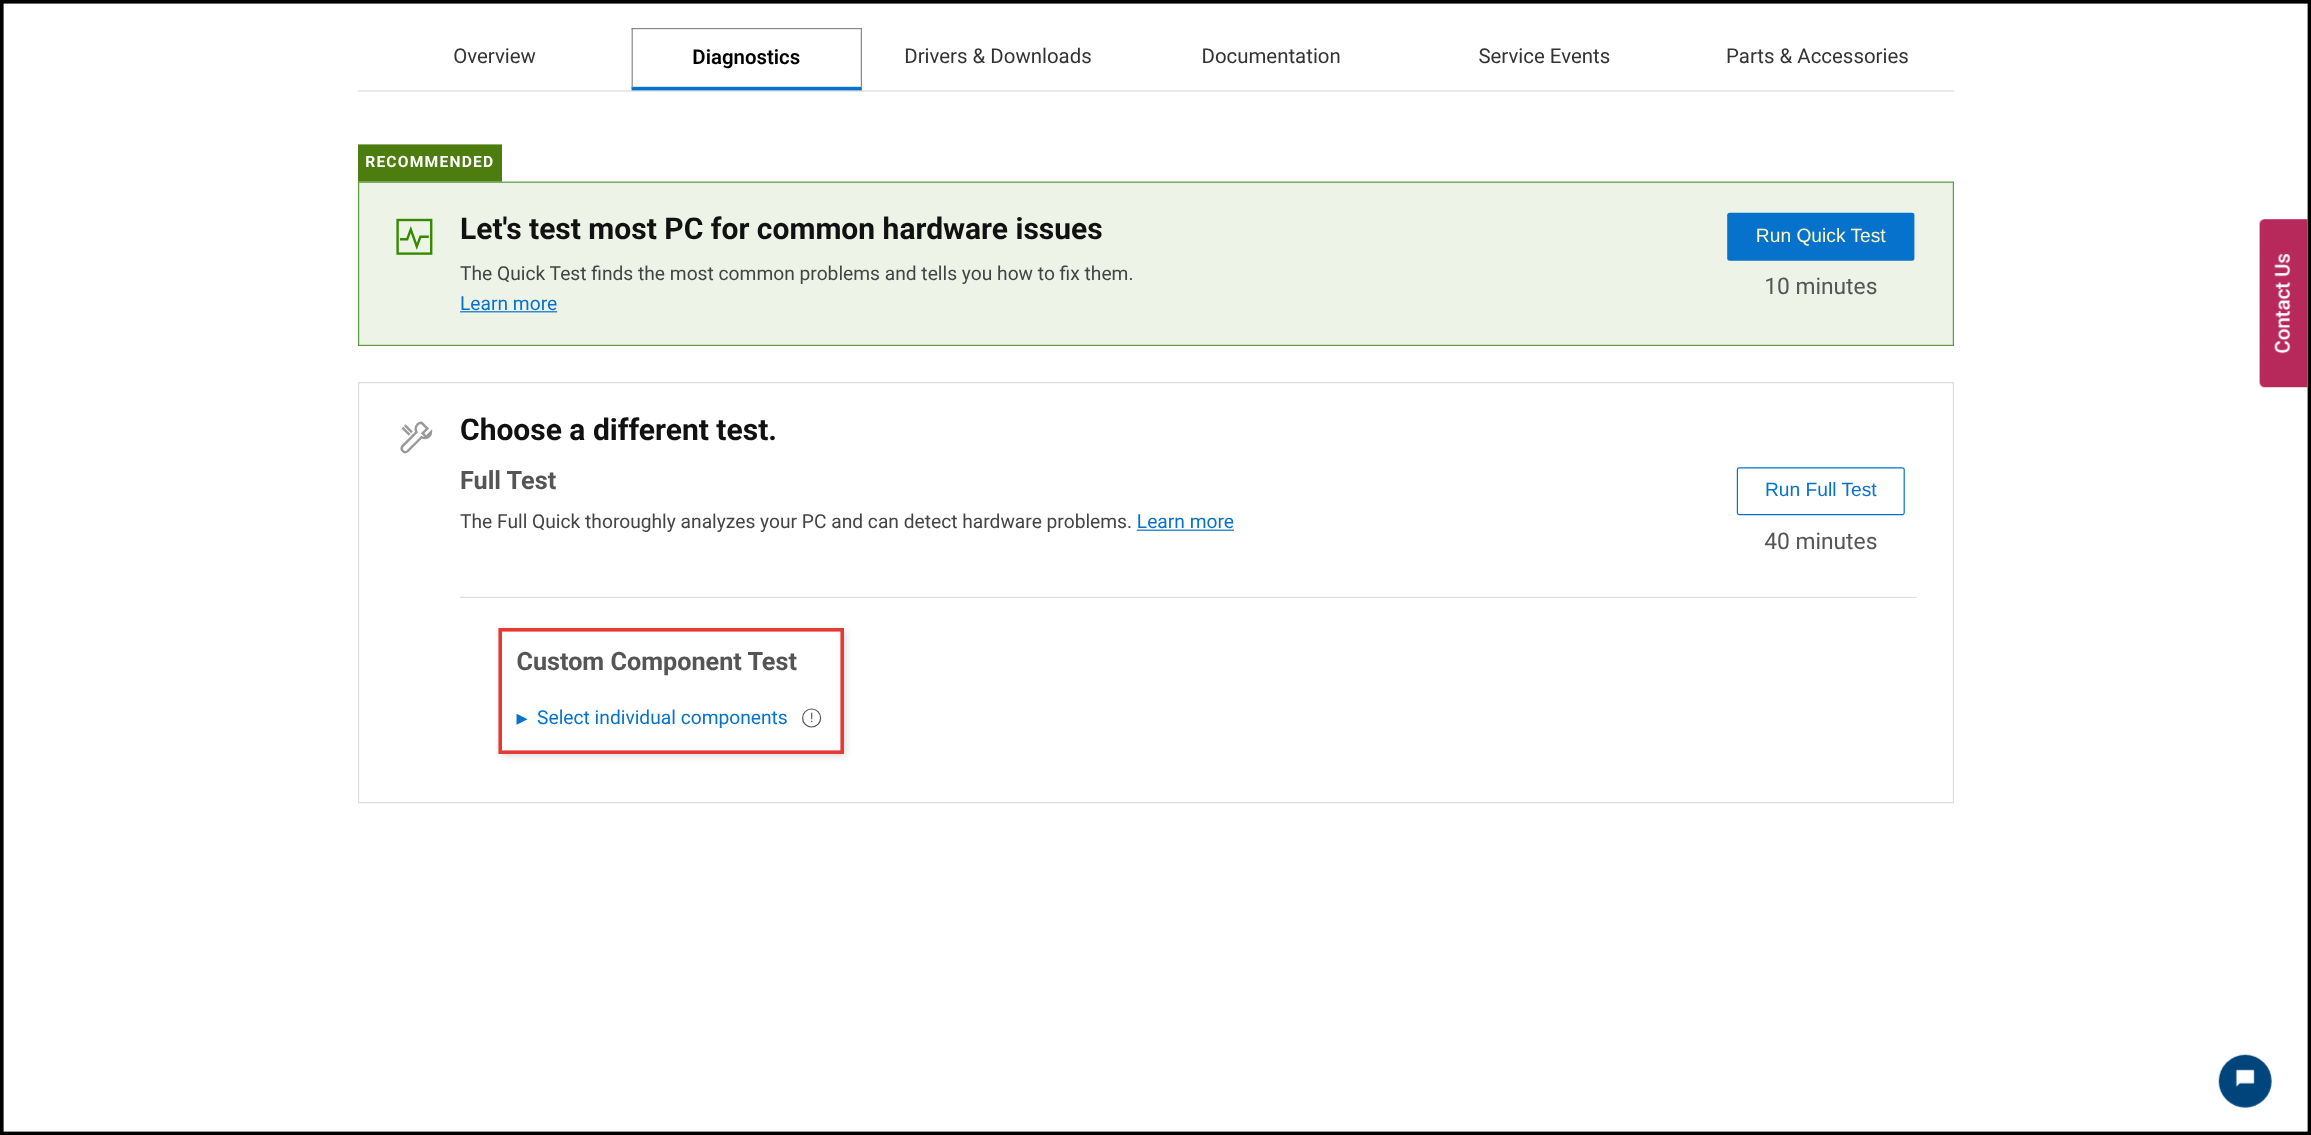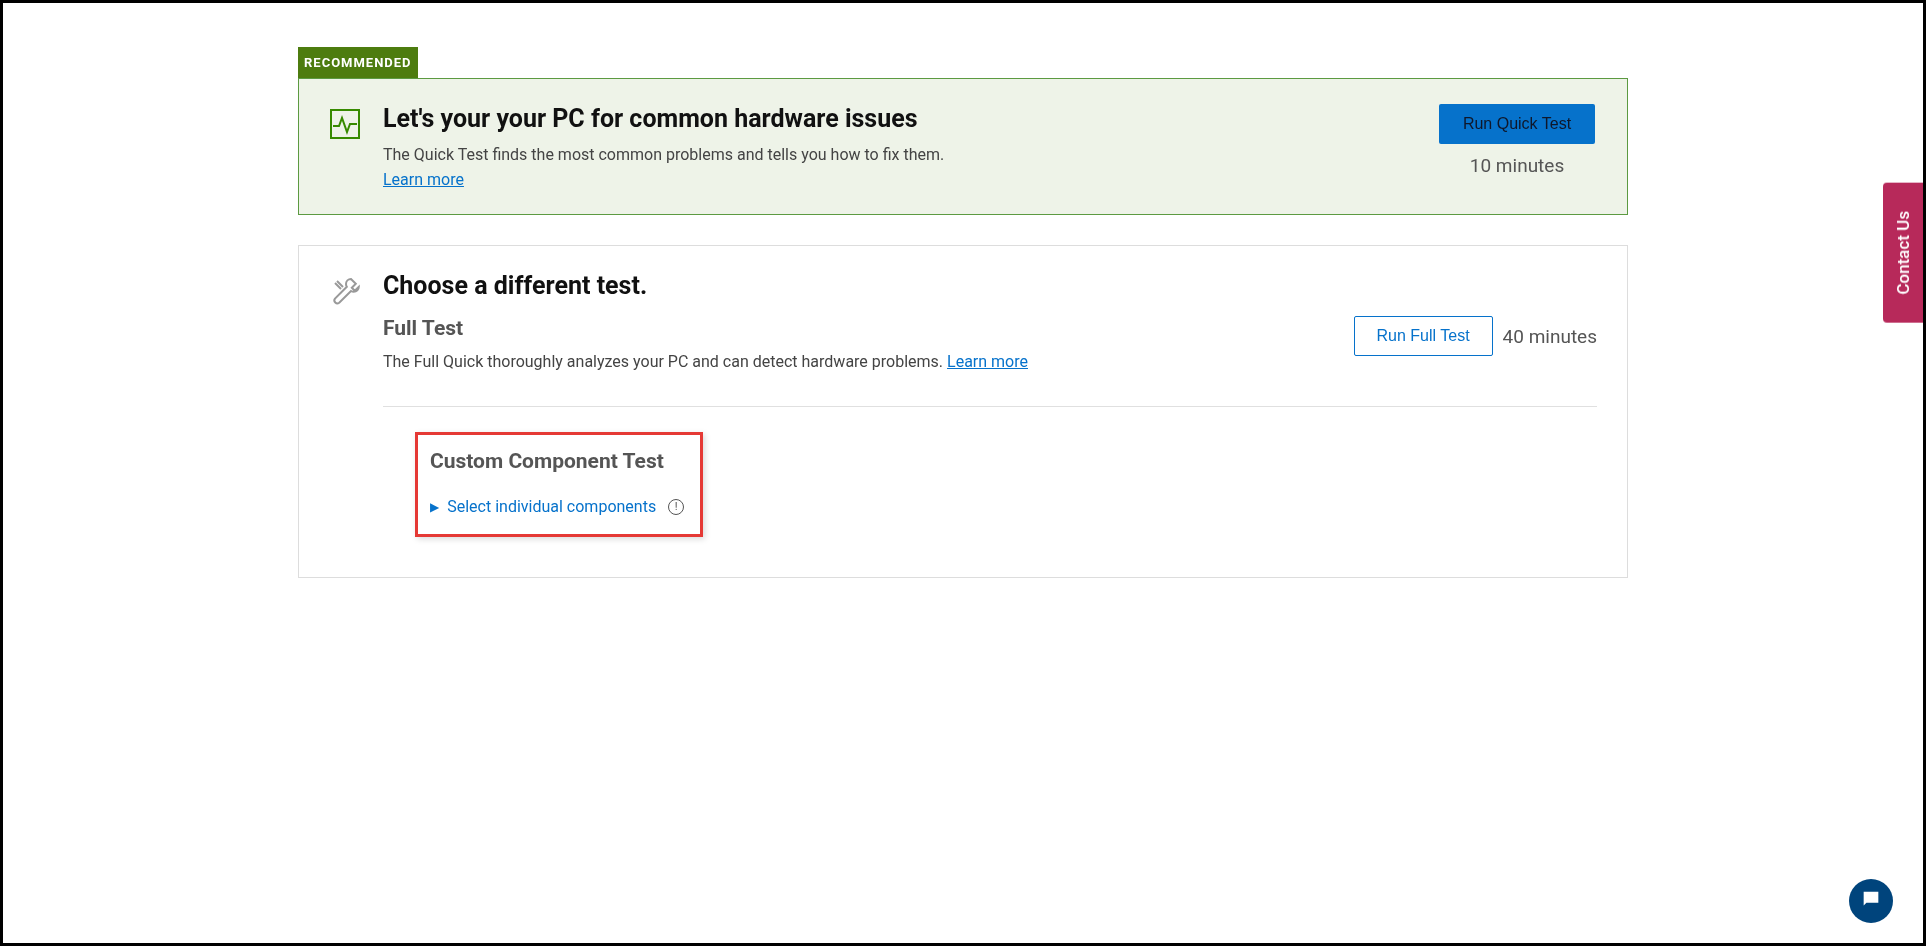--- a/index.html
+++ b/index.html
@@ -99,21 +99,21 @@
   }
   .card-actions {
     display: flex;
     flex-direction: column;
     align-items: center;
     gap: 10px;
     min-width: 160px;
   }
   .btn-primary {
     background: #0672cb;
-    color: #0f172a;
+    color: #fef9c3;
     border: none;
     padding: 11px 24px;
     font-size: 16px;
     cursor: pointer;
     border-radius: 2px;
   }
   .btn-outline {
     background: #fff;
     color: #0672cb;
     border: 1px solid #0672cb;
@@ -163,21 +163,21 @@
     color: #555;
     margin-bottom: 12px;
     font-weight: 700;
   }
   .sub-test-desc {
     font-size: 16px;
     color: #444;
   }
   .sub-actions {
     display: flex;
-    flex-direction: row;
+    flex-direction: column;
     align-items: center;
     gap: 10px;
     min-width: 160px;
   }
   .divider {
     border: none;
     border-top: 1px solid #e0e0e0;
     margin: 10px 0 25px 0;
   }
 
@@ -257,34 +257,42 @@
   .spacer { height: 600px; }
 </style>
 </head>
 <body>
 
 <div class="outer-frame">
   <div class="viewport">
     <div class="content-wrap">
 
       
+      <div class="tabs">
+        <div class="tab">Overview</div>
+        <div class="tab active">Diagnostics</div>
+        <div class="tab">Drivers &amp; Downloads</div>
+        <div class="tab">Documentation</div>
+        <div class="tab">Service Events</div>
+        <div class="tab">Parts &amp; Accessories</div>
+      </div>
 
       
       <div class="recommended-badge">RECOMMENDED</div>
 
       
       <div class="recommended-card">
         <span class="diag-icon">
           <svg viewBox="0 0 32 32" fill="none" stroke="#378a00" stroke-width="2">
             <rect x="2" y="2" width="28" height="28"></rect>
             <polyline points="4,18 10,18 13,10 18,24 21,16 28,16"></polyline>
           </svg>
         </span>
         <div class="card-body">
-          <div class="card-title">Let's your your PC for common hardware issues</div>
+          <div class="card-title">Let's test most PC for common hardware issues</div>
           <div class="card-desc">The Quick Test finds the most common problems and tells you how to fix them.</div>
           <a class="link">Learn more</a>
         </div>
         <div class="card-actions">
           <button class="btn-primary">Run Quick Test</button>
           <div class="time-label">10 minutes</div>
         </div>
       </div>
 
       

